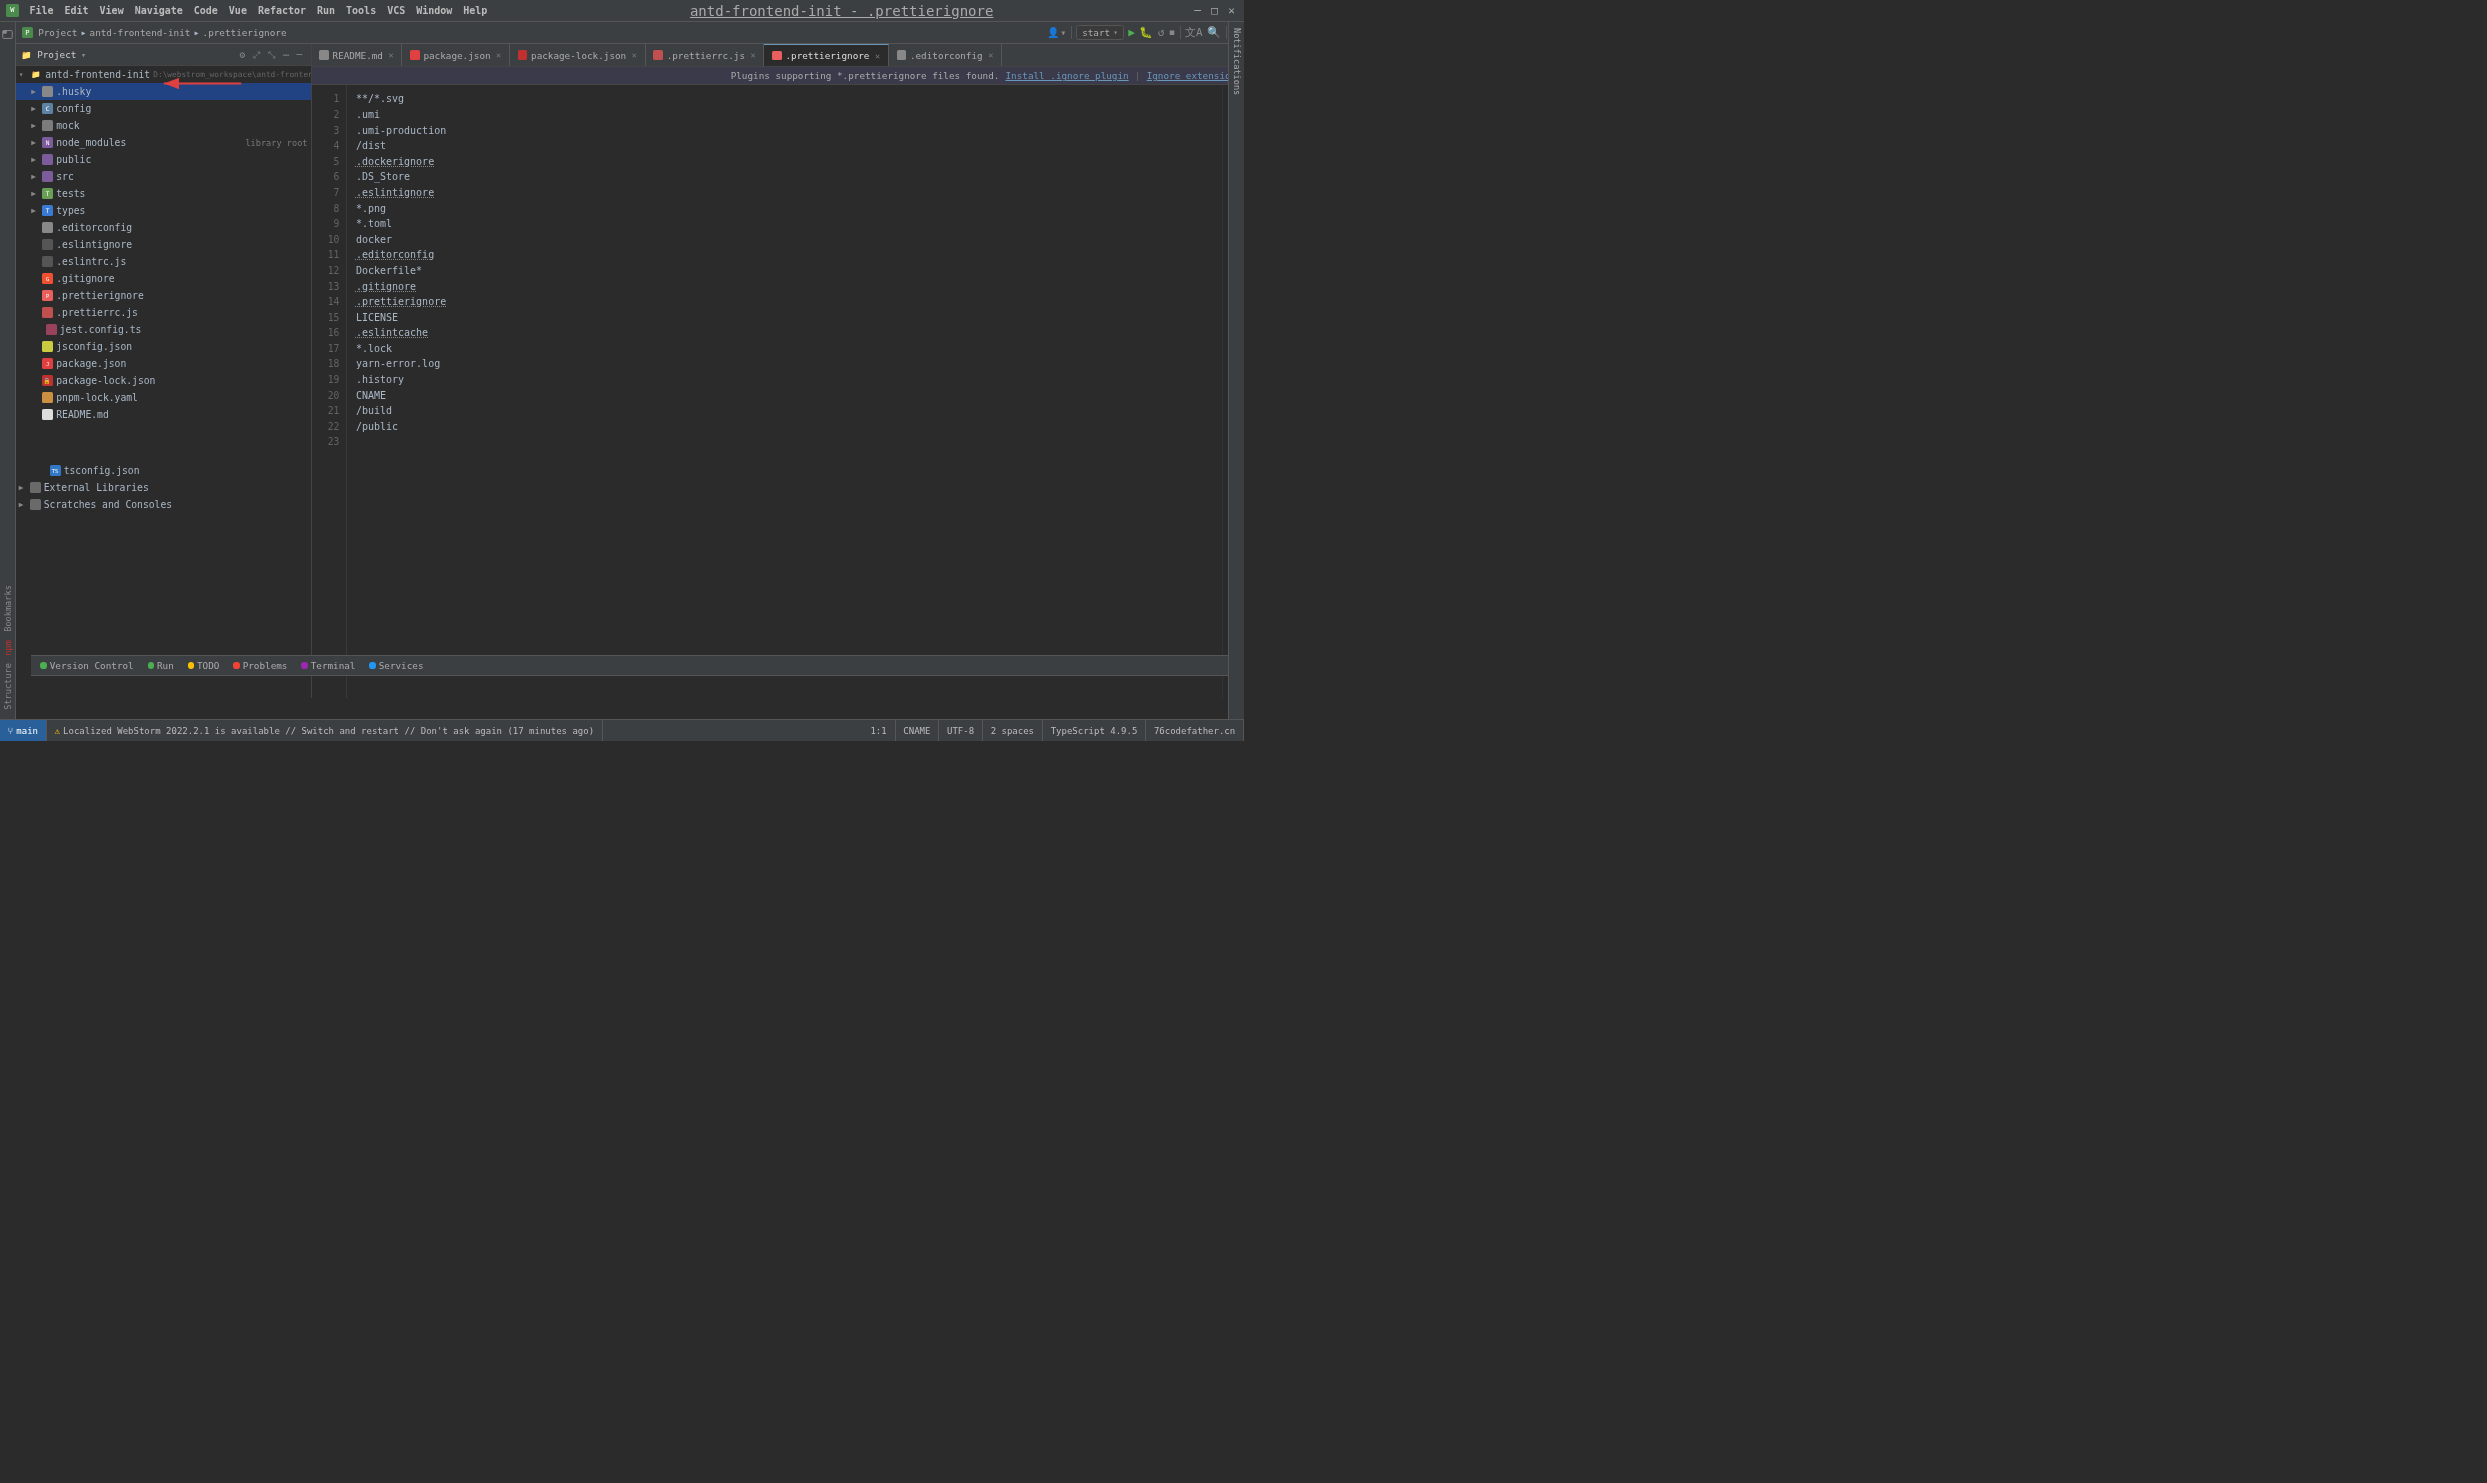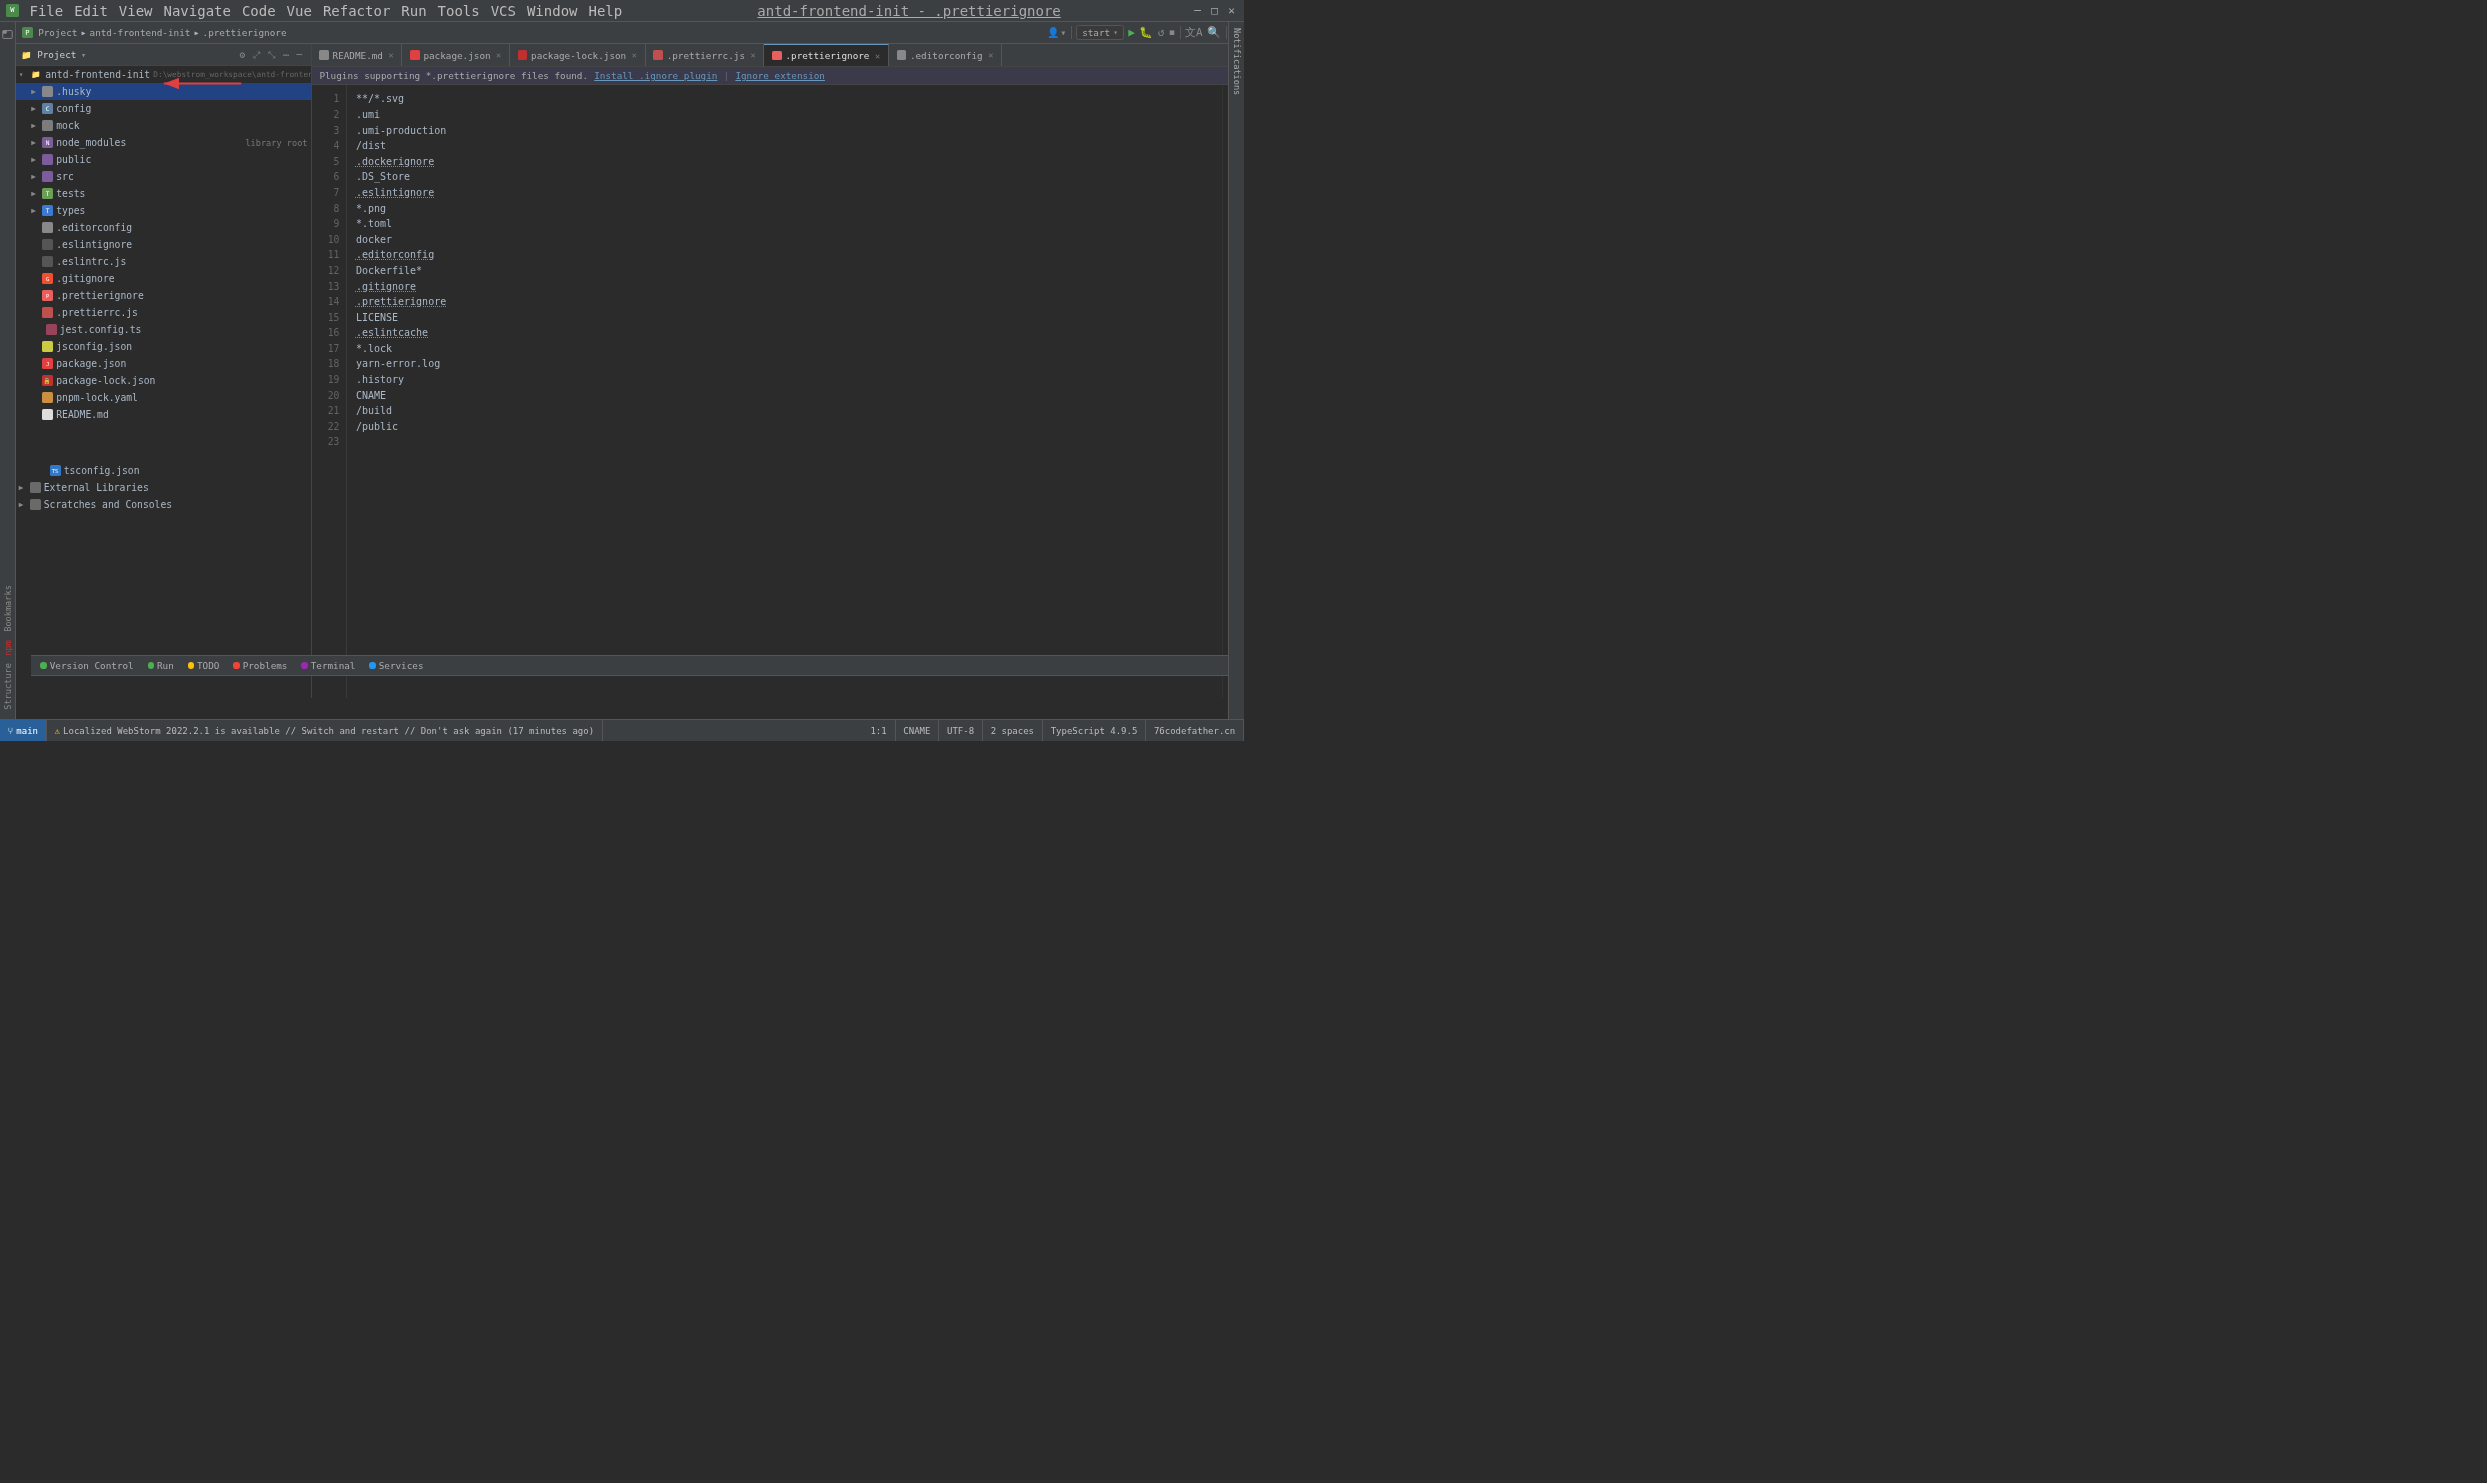--- a/index.html
+++ b/index.html
@@ -28,23 +28,24 @@
       display: flex;
       align-items: center;
       gap: 6.2px;
     }
     .title-bar-menu {
       display: flex;
       gap: 1.6px;
     }
     .menu-item {
       color: #bbb;
-      font-size: 14px;
+      font-size: 10px;
       padding: 1.6px 4.7px;
       cursor: pointer;
+      font-weight: bold;
     }
     .title-bar-center {
       color: #aaa;
       font-size: 14px;
       text-decoration: underline;
     }
     .title-bar-right {
       display: flex;
       align-items: center;
       gap: 4.7px;
@@ -221,20 +222,21 @@
     .notification-bar {
       display: flex;
       align-items: center;
       background: #3a3a4a;
       border-bottom: 0.8px solid #444;
       padding: 3.1px 7.8px;
       font-size: 9.3px;
       color: #aaa;
       flex-shrink: 0;
       gap: 6.2px;
+      justify-content: flex-end;
     }
     .notif-link {
       color: #6897bb;
       cursor: pointer;
       text-decoration: underline;
     }
 
     
     .editor-area {
       flex: 1;

